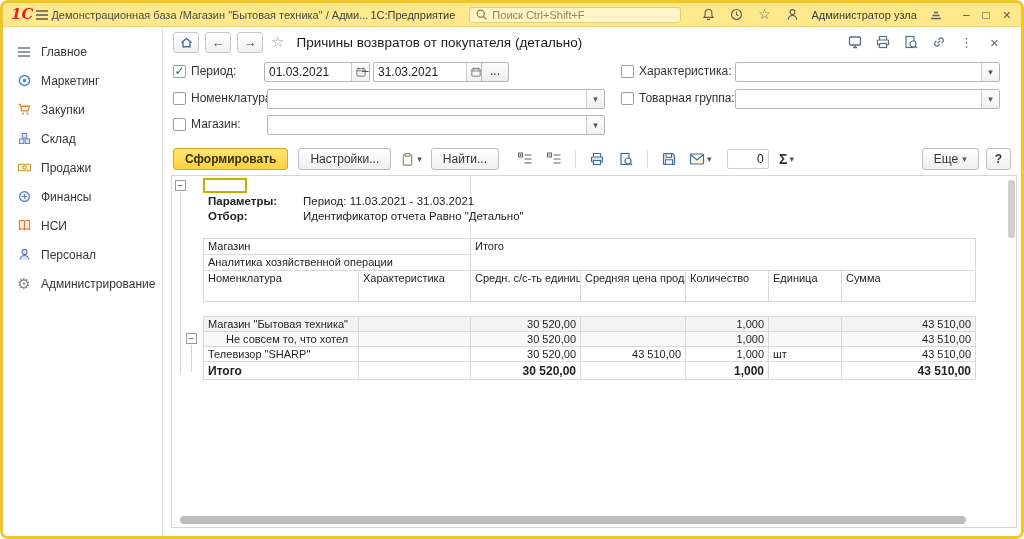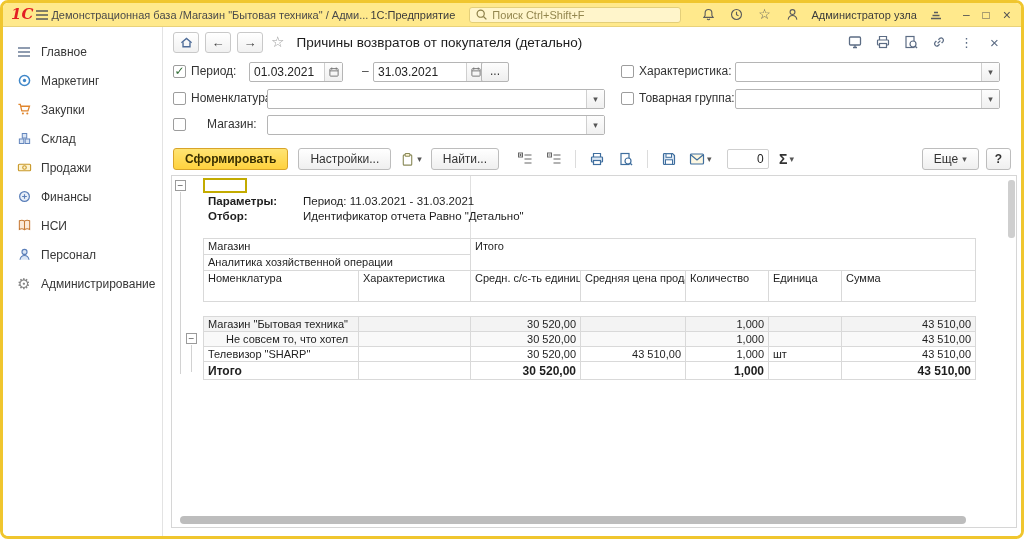--- a/index.html
+++ b/index.html
@@ -309,21 +309,21 @@
           <span class="ic xclose">×</span>
         </span>
       </div>
 
       <div class="filters">
 
         <span class="cb" style="left:10px;top:8px;">
           <span class="tick">✓</span>
         </span>
         <span class="flabel" style="left:28px;top:7px;">Период:</span>
-        <span class="field" style="left:86px;top:5px;width:94px;">
+        <span class="field" style="left:101px;top:5px;width:106px;">
           <span class="val">01.03.2021</span>
           <span class="sqbtn">
             <svg width="12" height="12" viewBox="0 0 16 16">
                 <rect x="2.5" y="3.5" width="11" height="10" rx="1" fill="none" stroke="#777" stroke-width="1.3"></rect>
                 <path d="M2.5 6.5h11M5 2v3M11 2v3" stroke="#777" stroke-width="1.3"></path>
               </svg>
           </span>
         </span>
         <span class="dash" style="left:199px;top:7px;">–</span>
         <span class="field" style="left:210px;top:5px;width:112px;">
@@ -358,21 +358,21 @@
         <span class="cb" style="left:458px;top:35px;"></span>
         <span class="flabel" style="left:476px;top:34px;">Товарная группа:</span>
         <span class="field" style="left:572px;top:32px;width:265px;">
           <span class="val"></span>
           <span class="sqbtn">
               <span class="arrow">▾</span>
             </span>
         </span>
 
         <span class="cb" style="left:10px;top:61px;"></span>
-        <span class="flabel" style="left:28px;top:60px;margin-left:16px;">Магазин:</span>
+        <span class="flabel" style="left:28px;top:60px;">Магазин:</span>
         <span class="field" style="left:104px;top:58px;width:338px;">
           <span class="val"></span>
           <span class="sqbtn">
               <span class="arrow">▾</span>
             </span>
         </span>
       </div>
 
       <div class="actionbar">
         <button class="btn primary">Сформировать</button>

